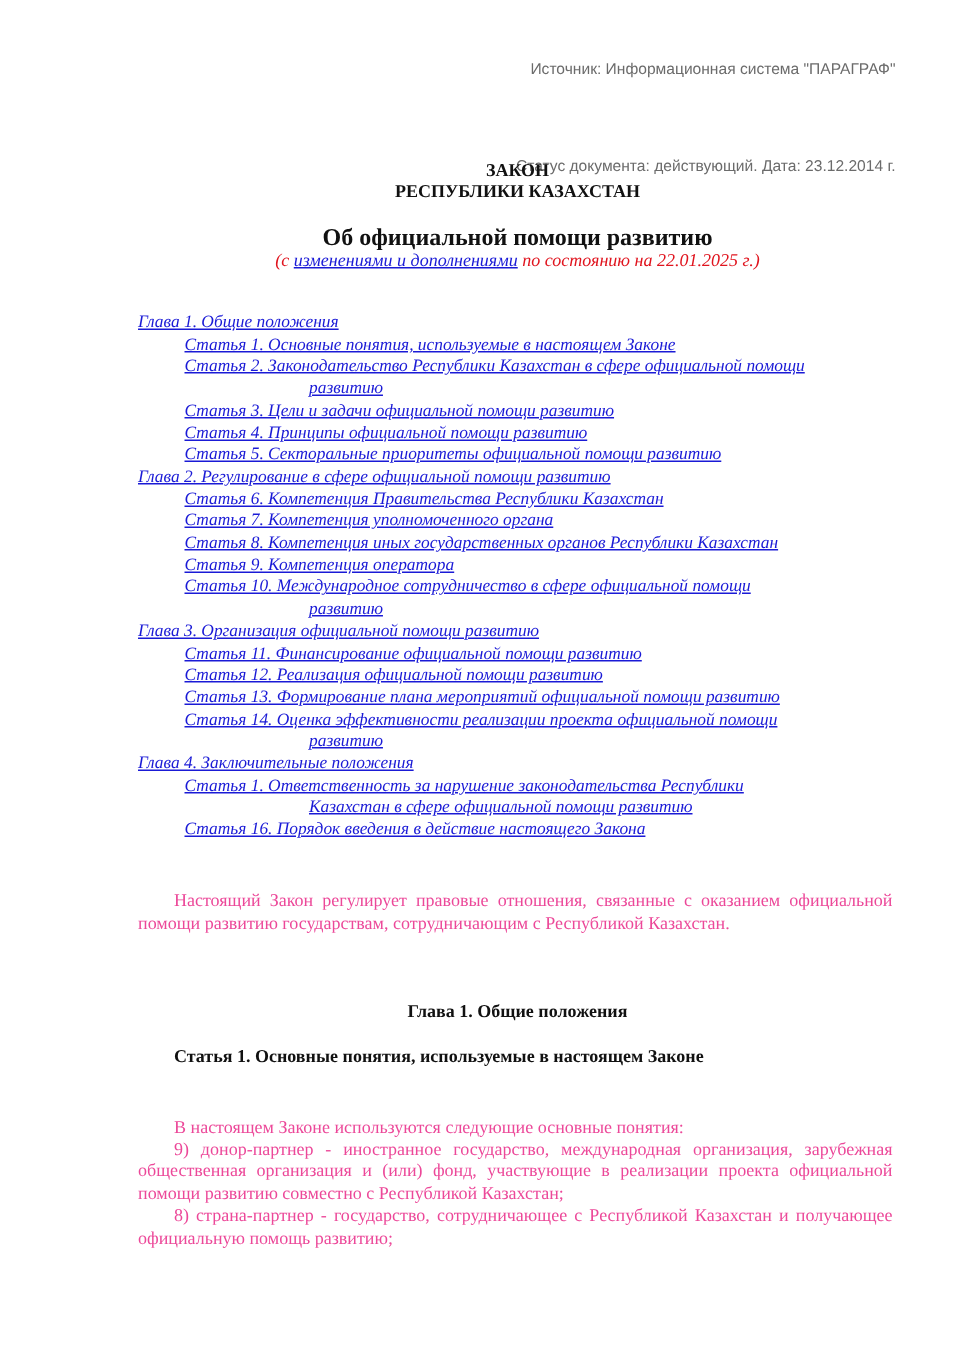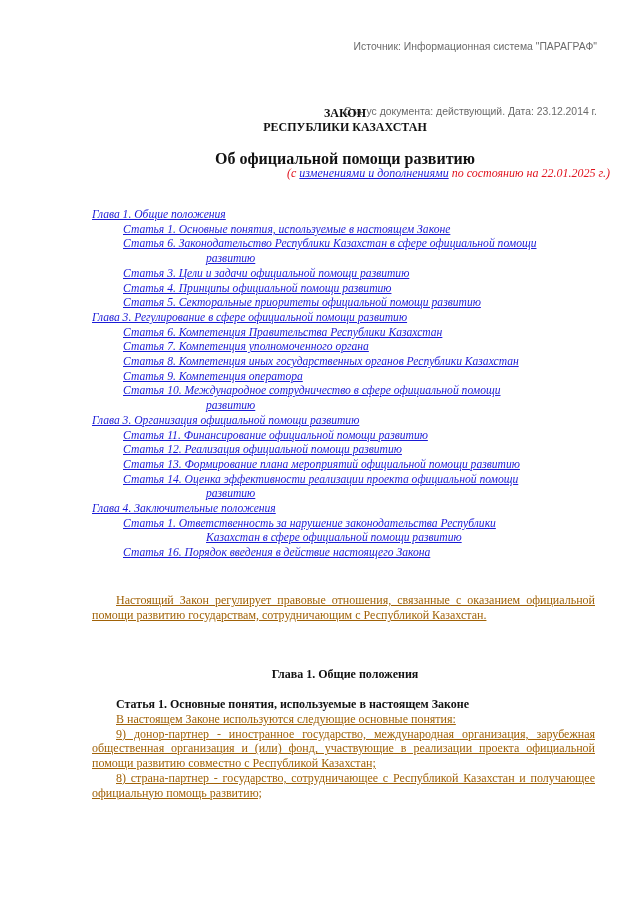--- a/index.html
+++ b/index.html
@@ -8,59 +8,59 @@
 
   .meta { position: absolute; right: 43px; text-align: right; font-family: "Liberation Sans", sans-serif; font-size: 10.4px; color: #6b6b6b; line-height: 13px; }
   .meta.m1 { top: 40px; }
   .meta.m2 { top: 57px; width: 480px; }
   .meta.m3 { top: 105px; }
 
   .title-block { position: absolute; left: 80px; width: 530px; text-align: center; font-family: "Liberation Serif", serif; font-weight: bold; color: #111; }
   .t1 { top: 106px; font-size: 12px; line-height: 14px; }
   .t2 { top: 120px; font-size: 12px; line-height: 14px; }
   .t3 { top: 152px; font-size: 16px; line-height: 14px; }
-  .t4 { position: absolute; left: 80px; width: 530px; top: 166px; text-align: right; font-family: "Liberation Serif", serif; font-style: italic; font-size: 12px; line-height: 14px; color: #e0141e; }
+  .t4 { position: absolute; left: 80px; width: 530px; top: 166px; text-align: center; font-family: "Liberation Serif", serif; font-style: italic; font-size: 12px; line-height: 14px; color: #e0141e; }
   .t4 a { color: #1a1ad6; text-decoration: underline; }
 
   .toc { position: absolute; left: 92px; top: 208px; width: 505px; font-family: "Liberation Serif", serif; font-style: italic; font-size: 11.6px; line-height: 14.7px; }
   .toc a { color: #1a1ad6; text-decoration: underline; }
   .toc .ch { display: block; padding-left: 0; }
   .toc .ar { display: block; padding-left: 31px; text-align: justify; text-align-last: left; }
   .toc .ar .cont { display: block; padding-left: 83px; font-style: italic; }
 
-  .body-text { position: absolute; left: 92px; width: 503px; font-family: "Liberation Serif", serif; font-size: 12px; line-height: 14.7px; color: #a16207; text-align: justify; text-decoration: underline; }
+  .body-text { position: absolute; left: 92px; width: 503px; font-family: "Liberation Serif", serif; font-size: 12px; line-height: 14.7px; color: #ec4899; text-align: justify; }
   .intro { top: 593px; text-indent: 24px; }
   .chapter-head { position: absolute; left: 80px; width: 530px; top: 667px; text-align: center; font-family: "Liberation Serif", serif; font-weight: bold; font-size: 12px; color: #111; }
   .art-head { position: absolute; left: 116px; top: 697px; font-family: "Liberation Serif", serif; font-weight: bold; font-size: 12px; color: #111; }
-  .art-body { top: 712px; }
+  .art-body { top: 744px; }
   .art-body p { margin: 0; text-indent: 24px; }
 </style>
 </head>
 <body>
 
 <div class="page">
 
   <div class="meta m1">Источник: Информационная система "ПАРАГРАФ"</div>
   <div class="meta m3">Статус документа: действующий. Дата: 23.12.2014 г.</div>
 
   <div class="title-block t1">ЗАКОН</div>
   <div class="title-block t2">РЕСПУБЛИКИ КАЗАХСТАН</div>
   <div class="title-block t3">Об официальной помощи развитию</div>
   <div class="t4"><span>(с </span><a href="#">изменениями и дополнениями</a><span> по состоянию на 22.01.2025 г.)</span></div>
 
   <div class="toc">
 
     <a href="#" class="ch">Глава 1. Общие положения</a>
     <a href="#" class="ar">Статья 1. Основные понятия, используемые в настоящем Законе</a>
-    <a href="#" class="ar"><span>Статья 6. Законодательство Республики Казахстан в сфере официальной помощи</span><span class="cont">развитию</span></a>
+    <a href="#" class="ar"><span>Статья 2. Законодательство Республики Казахстан в сфере официальной помощи</span><span class="cont">развитию</span></a>
     <a href="#" class="ar">Статья 3. Цели и задачи официальной помощи развитию</a>
     <a href="#" class="ar">Статья 4. Принципы официальной помощи развитию</a>
     <a href="#" class="ar">Статья 5. Секторальные приоритеты официальной помощи развитию</a>
 
-    <a href="#" class="ch">Глава 3. Регулирование в сфере официальной помощи развитию</a>
+    <a href="#" class="ch">Глава 2. Регулирование в сфере официальной помощи развитию</a>
     <a href="#" class="ar">Статья 6. Компетенция Правительства Республики Казахстан</a>
     <a href="#" class="ar">Статья 7. Компетенция уполномоченного органа</a>
     <a href="#" class="ar">Статья 8. Компетенция иных государственных органов Республики Казахстан</a>
     <a href="#" class="ar">Статья 9. Компетенция оператора</a>
     <a href="#" class="ar"><span>Статья 10. Международное сотрудничество в сфере официальной помощи</span><span class="cont">развитию</span></a>
 
     <a href="#" class="ch">Глава 3. Организация официальной помощи развитию</a>
     <a href="#" class="ar">Статья 11. Финансирование официальной помощи развитию</a>
     <a href="#" class="ar">Статья 12. Реализация официальной помощи развитию</a>
     <a href="#" class="ar">Статья 13. Формирование плана мероприятий официальной помощи развитию</a>

